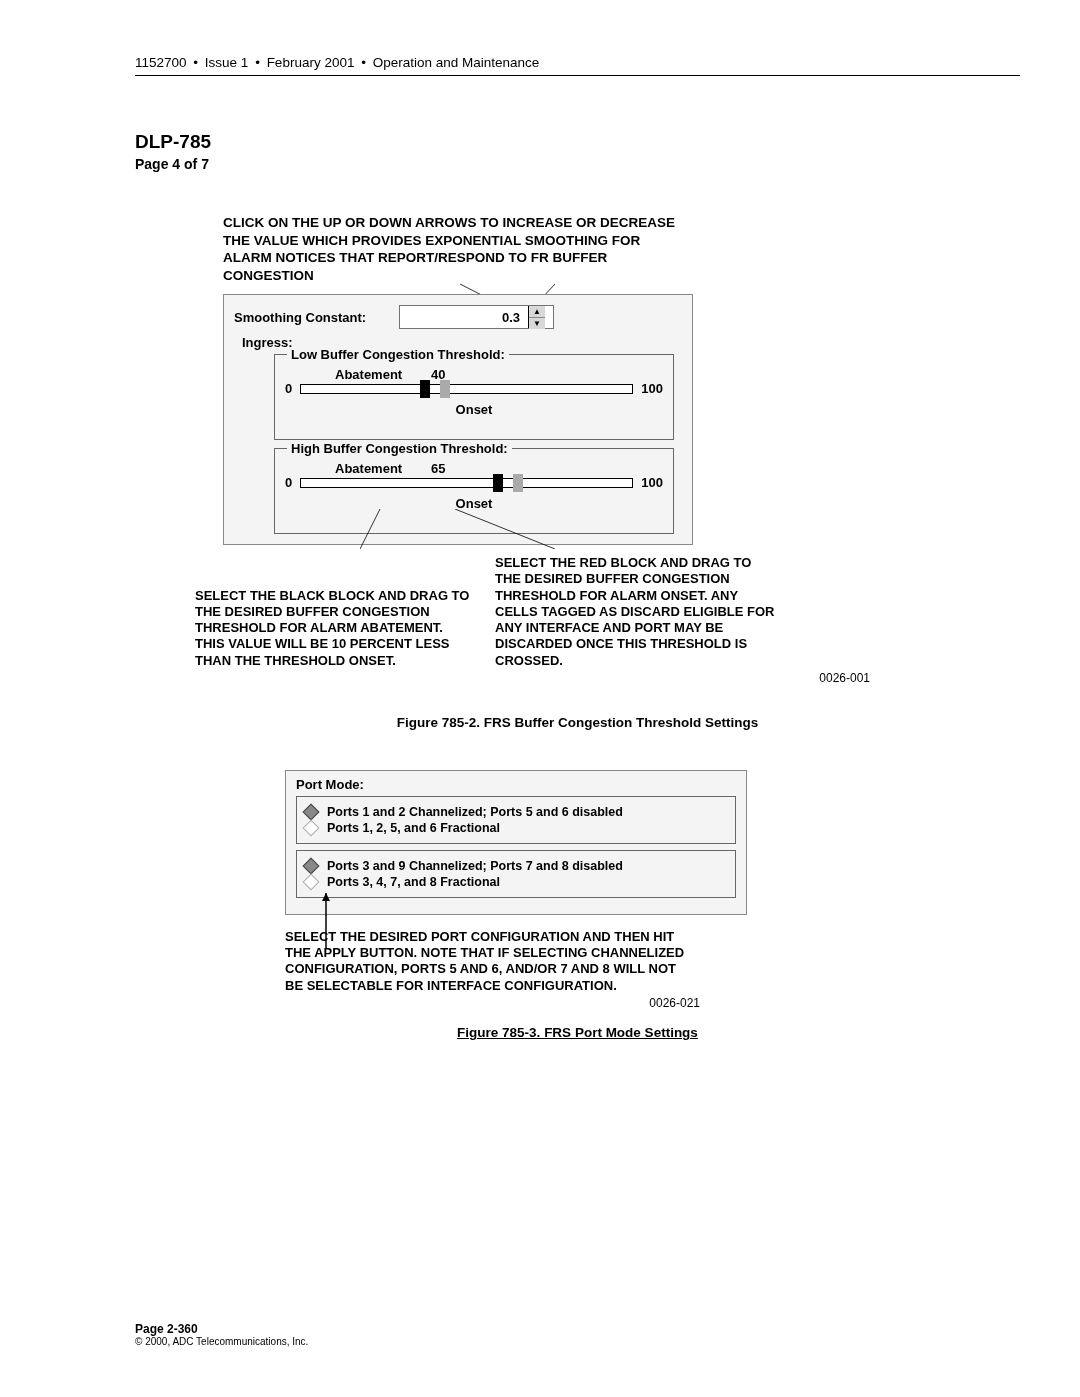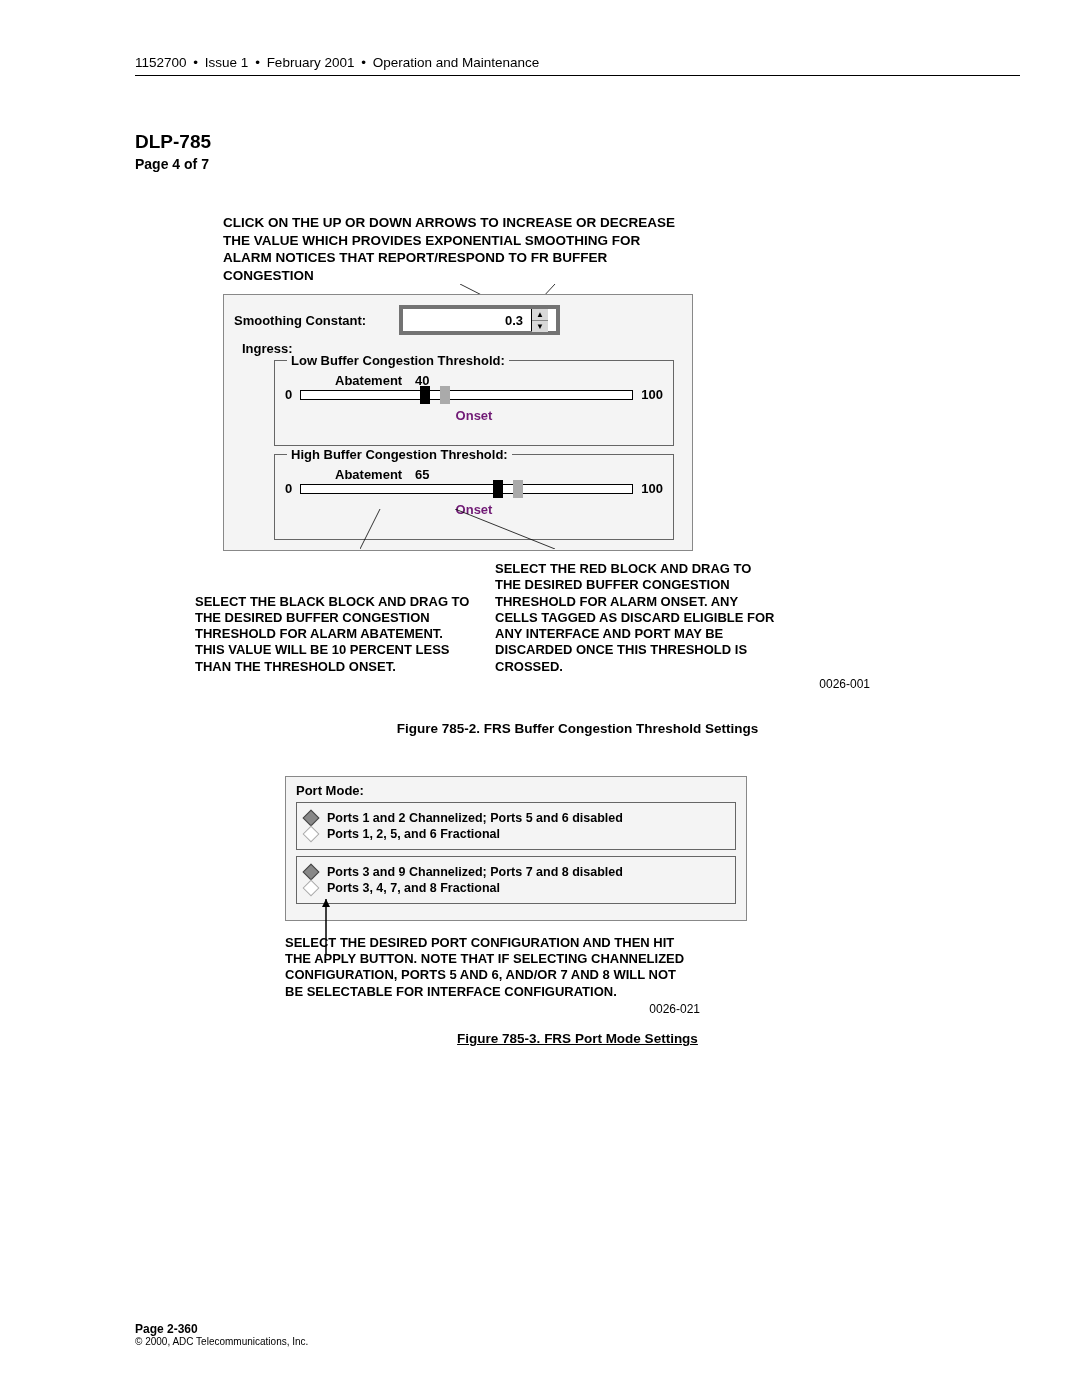--- a/index.html
+++ b/index.html
@@ -56,21 +56,21 @@
     align-items: center;
     font-size: 13px;
     font-weight: bold;
     margin-bottom: 6px;
   }
   .field-label { width: 165px; }
   .field-input {
     position: relative;
     width: 145px;
     height: 22px;
-    border: 4px solid #737373;
+    border: 1px solid #737373;
     background: #fff;
     display: flex;
     align-items: center;
     justify-content: flex-end;
     padding-right: 8px;
     font-weight: bold;
     font-size: 13px;
   }
   .spinner {
     width: 16px;
@@ -122,21 +122,21 @@
   .abate-label {
     position: absolute;
     top: 12px;
     left: 60px;
     font-size: 13px;
     font-weight: bold;
   }
   .abate-val {
     position: absolute;
     top: 12px;
-    left: 140px;
+    left: 156px;
     font-size: 13px;
     font-weight: bold;
   }
   .slider-track {
     flex: 1;
     height: 8px;
     border: 1px solid #000;
     background: #fff;
     position: relative;
     margin: 0 8px;
@@ -152,21 +152,21 @@
     position: absolute;
     top: -5px;
     width: 10px;
     height: 18px;
     background: #aaa;
   }
   .onset-label {
     text-align: center;
     font-size: 13px;
     font-weight: bold;
-    color: #701a75;
+    color: #000000;
     margin-top: 6px;
   }
   .callout-arrow-svg {
     position: absolute;
     pointer-events: none;
   }
   .annotation-cols {
     display: flex;
     margin: 10px 0 0 60px;
     gap: 20px;

